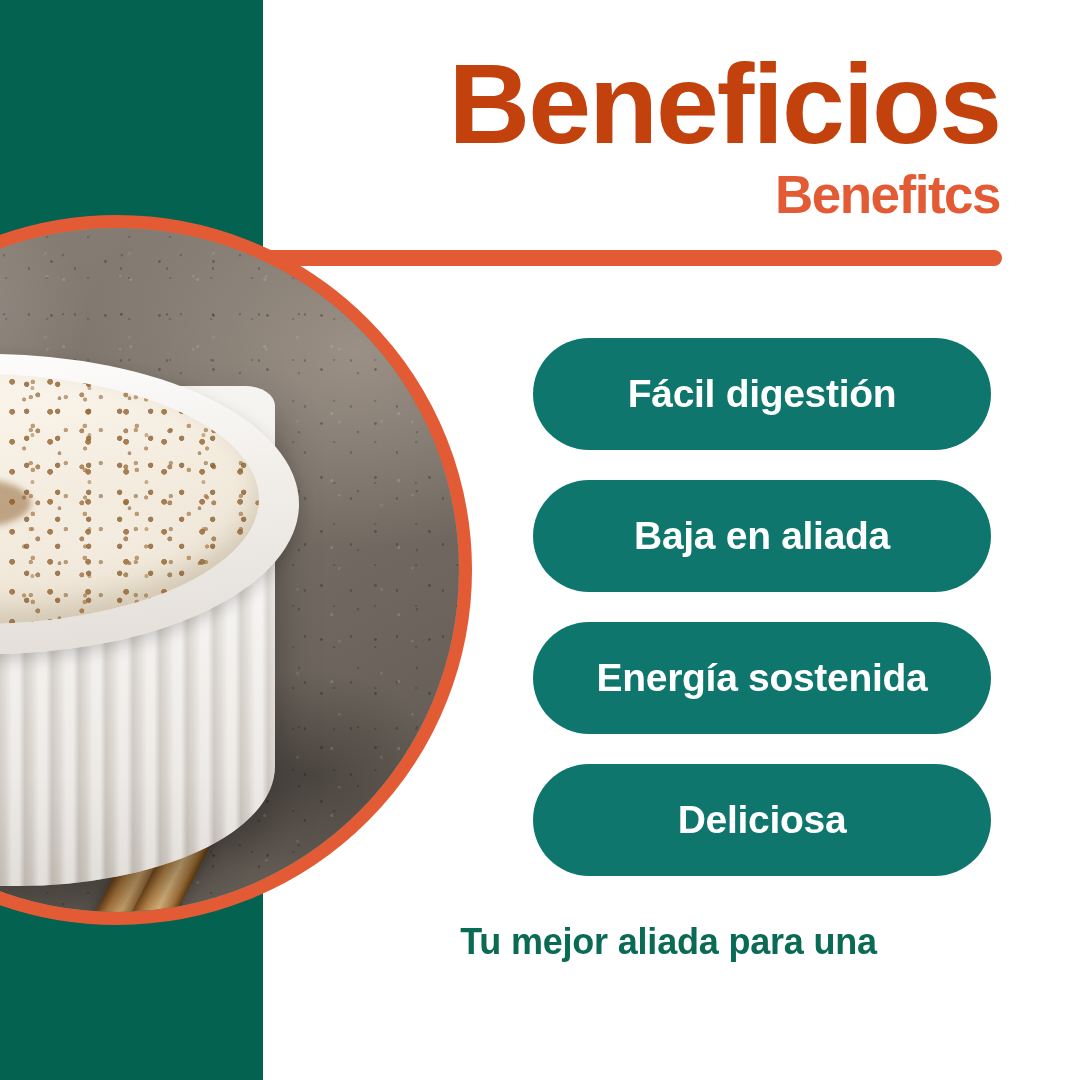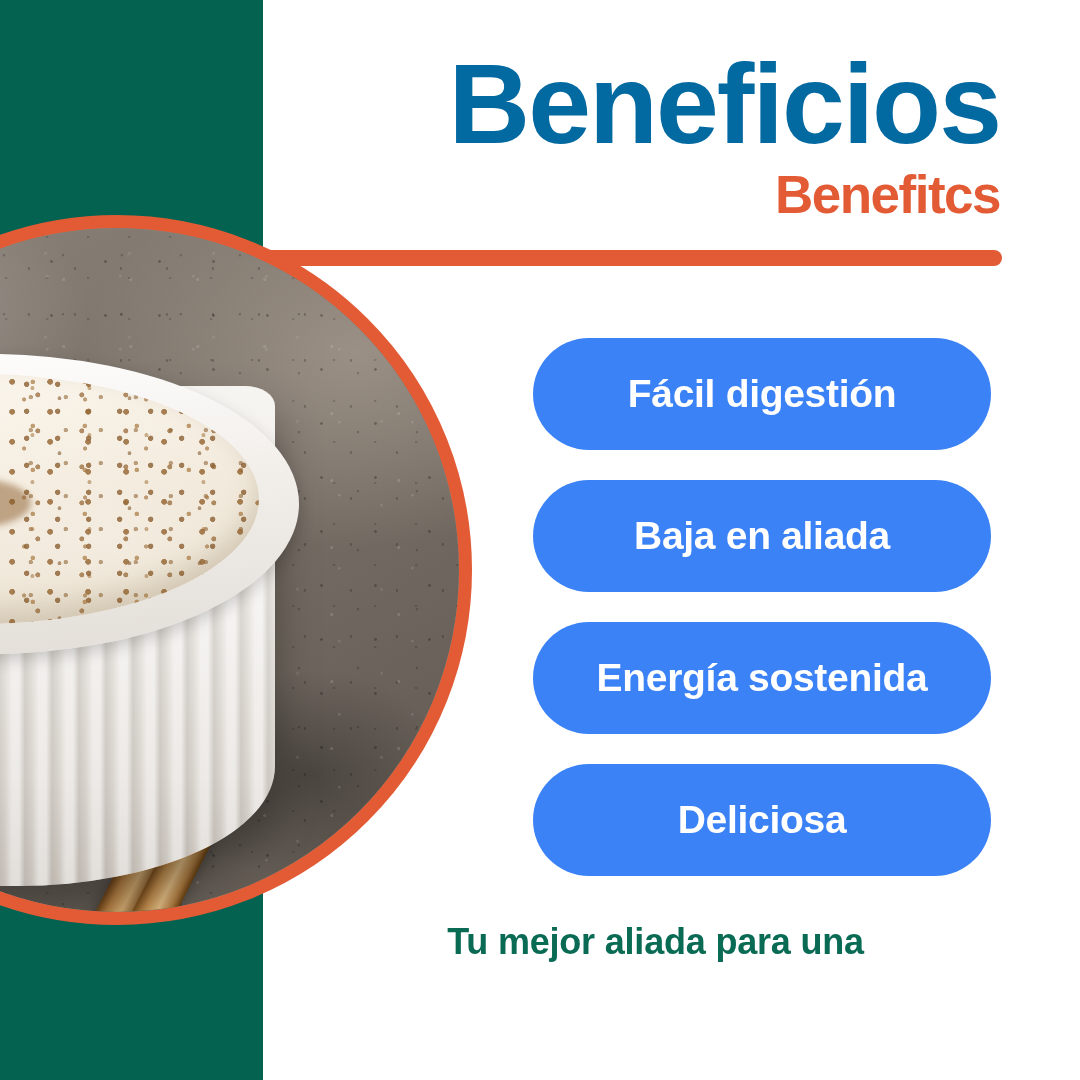--- a/index.html
+++ b/index.html
@@ -189,21 +189,21 @@
   
   .heading-main {
     position: absolute;
     right: 80px;
     top: 48px;
     margin: 0;
     font-size: 113px;
     font-weight: 700;
     letter-spacing: -2px;
     line-height: 1;
-    color: #0369a1;
+    color: #c2410c;
     z-index: 4;
     white-space: nowrap;
   }
   .heading-sub {
     position: absolute;
     right: 80px;
     top: 168px;
     margin: 0;
     font-size: 53px;
     font-weight: 700;
@@ -220,38 +220,38 @@
     left: 533px;
     top: 338px;
     width: 458px;
     z-index: 4;
   }
   .pill {
     width: 458px;
     height: 112px;
     margin-bottom: 30px;
     border-radius: 56px;
-    background: #3b82f6;
+    background: #0f766e;
     display: flex;
     align-items: center;
     justify-content: center;
     color: #FFFFFF;
     font-size: 39px;
     font-weight: 700;
     letter-spacing: -0.3px;
     box-sizing: border-box;
     padding: 0 18px;
     text-align: center;
   }
   .pill:last-child { margin-bottom: 0; }
 
   
   .tagline {
     position: absolute;
-    left: 247px;
+    left: 260px;
     top: 918px;
     width: 817px;
     text-align: center;
     color: #0A6B55;
     font-size: 36px;
     font-weight: 700;
     line-height: 1.32;
     letter-spacing: -0.2px;
     z-index: 4;
   }

